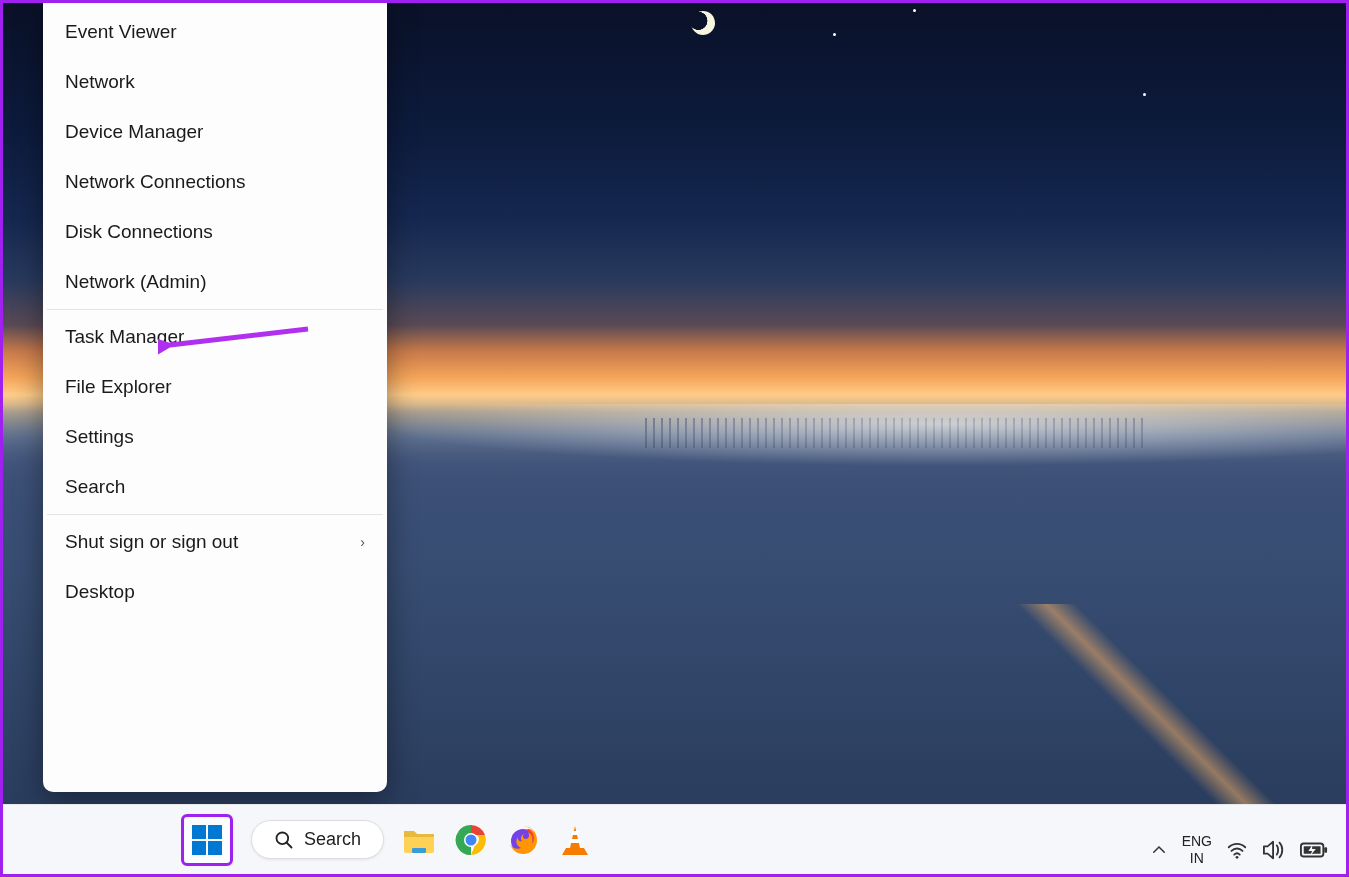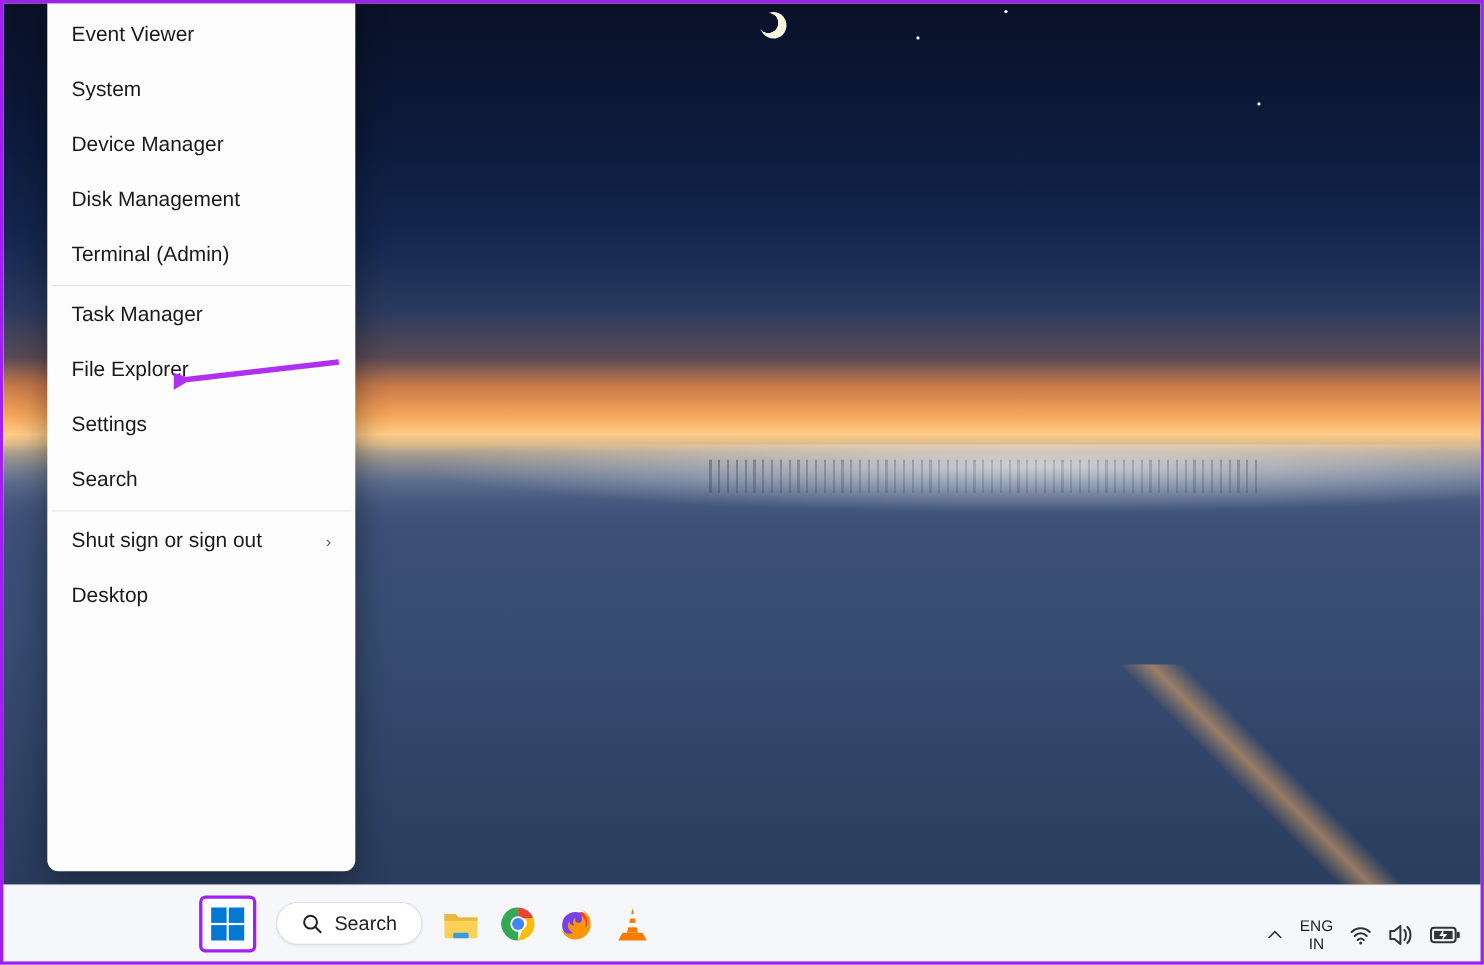--- a/index.html
+++ b/index.html
@@ -37,21 +37,21 @@
     background: repeating-linear-gradient(to right, transparent 0 2px, #1a2540 2px 4px, transparent 4px 8px);
     opacity: 0.7;
   }
   .road {
     position: absolute; bottom: 70px; right: 0; width: 400px; height: 200px;
     background: linear-gradient(45deg, transparent 45%, rgba(255,180,100,0.3) 48%, rgba(255,180,100,0.5) 50%, rgba(255,180,100,0.3) 52%, transparent 55%);
   }
 
   
   .context-menu {
-    position: absolute; left: 40px; top: 0; width: 280px; bottom: 82px;
+    position: absolute; left: 40px; top: 0; width: 344px; bottom: 82px;
     background: #fdfdfd; border-radius: 0 0 10px 10px;
     box-shadow: 0 8px 30px rgba(0,0,0,0.4);
     display: flex; flex-direction: column;
     padding-top: 4px;
   }
   .menu-item {
     padding: 14px 22px; font-size: 19px; color: #1a1a1a;
     display: flex; align-items: center; justify-content: space-between;
     cursor: default;
   }
@@ -107,30 +107,33 @@
   <div class="trees"></div>
   <div class="terrain"></div>
   <div class="road"></div>
 </div>
 
 <div class="context-menu" id="ctx">
     <div class="menu-item">
       <span>Event Viewer</span>
     </div>
     <div class="menu-item">
-      <span>System</span>
+      <span>Network</span>
     </div>
     <div class="menu-item">
       <span>Device Manager</span>
     </div>
     <div class="menu-item">
-      <span>Disk Management</span>
-    </div>
-    <div class="menu-item">
-      <span>Terminal (Admin)</span>
+      <span>Network Connections</span>
+    </div>
+    <div class="menu-item">
+      <span>Disk Connections</span>
+    </div>
+    <div class="menu-item">
+      <span>Network (Admin)</span>
     </div>
     <div class="menu-sep"></div>
     <div class="menu-item">
       <span>Task Manager</span>
     </div>
     <div class="menu-item">
       <span>File Explorer</span>
     </div>
     <div class="menu-item">
       <span>Settings</span>

